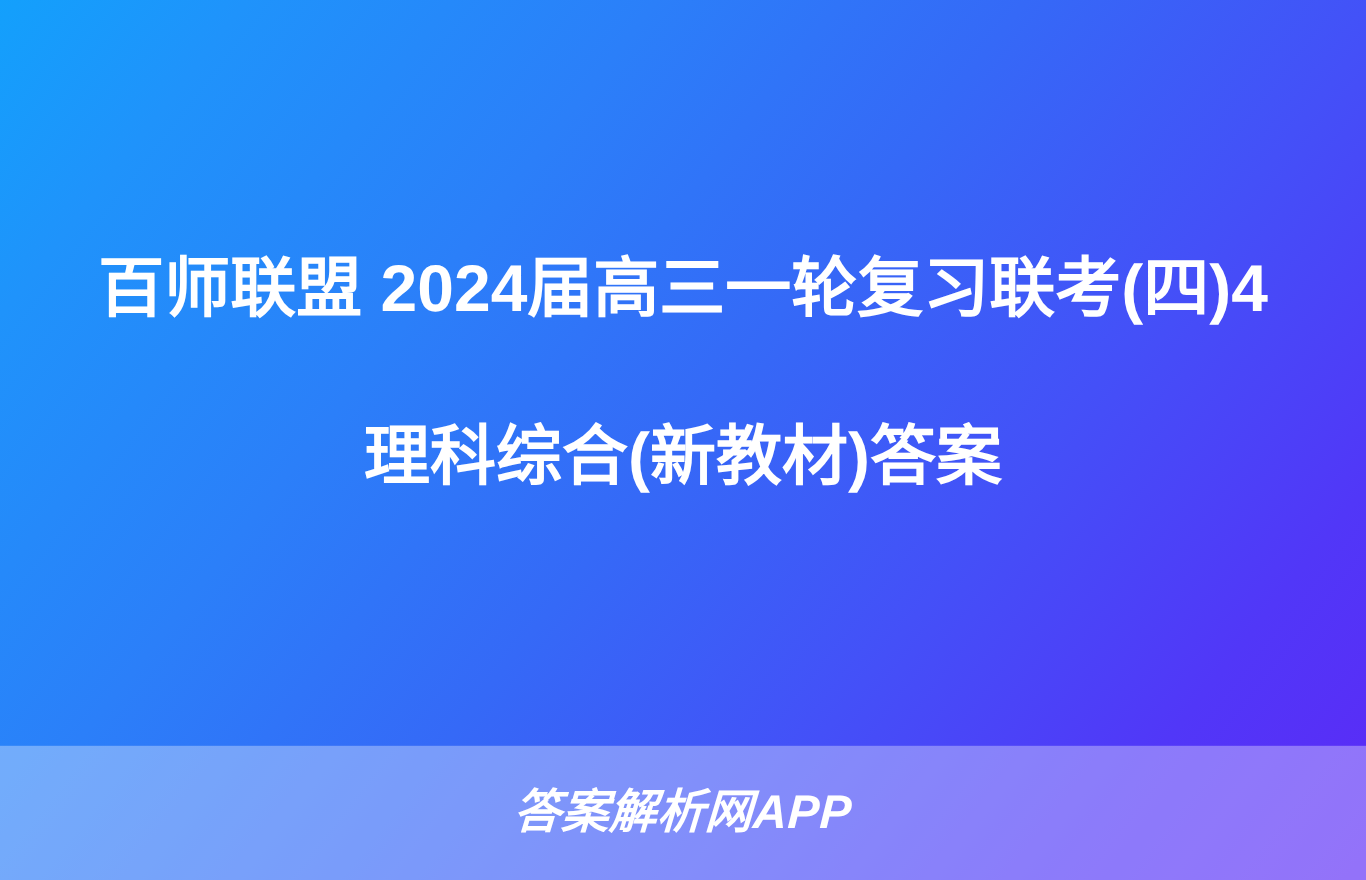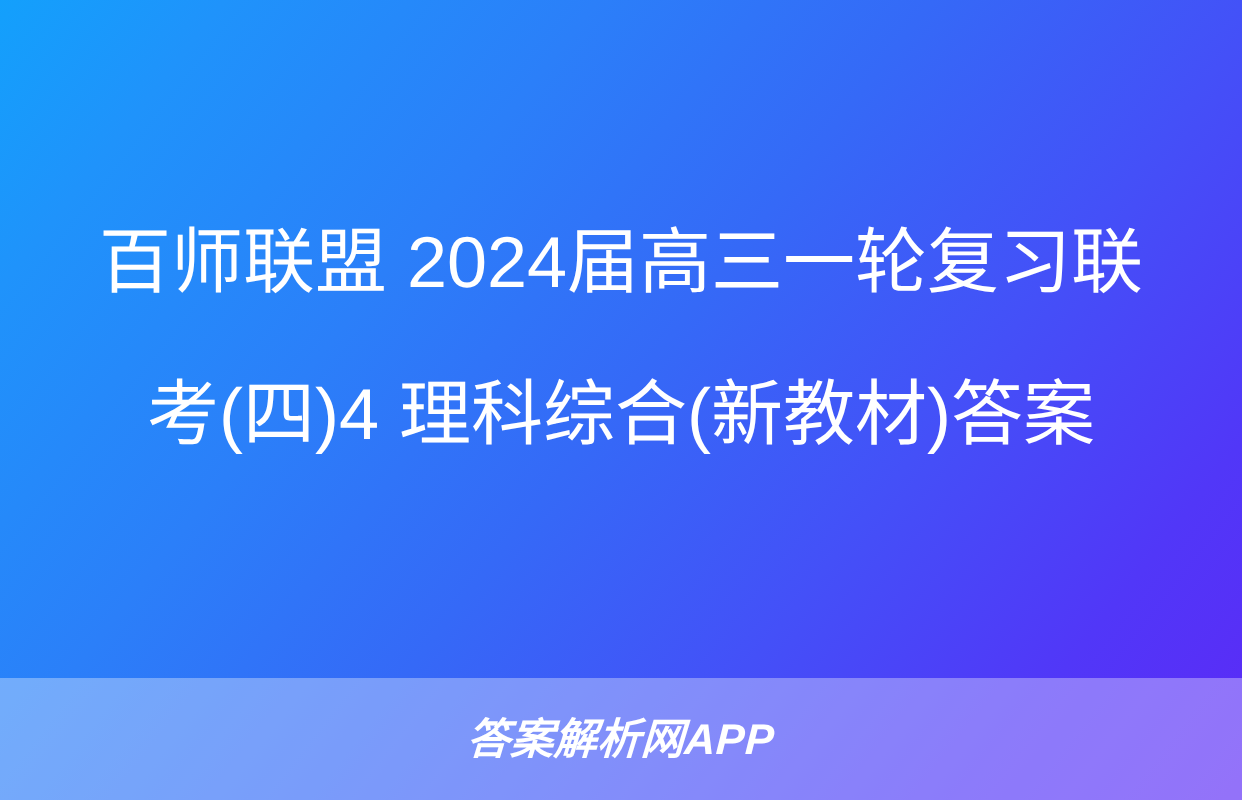--- a/index.html
+++ b/index.html
@@ -44,22 +44,22 @@
     box-sizing: border-box;
     padding: 0 70px;
   }
 
   .headline {
     width: 1082px;
     margin: 0;
     text-align: center;
     color: #ffffff;
     font-family: "Liberation Sans", "DejaVu Sans", sans-serif;
-    font-size: 72px;
-    font-weight: 400;
+    font-size: 60px;
+    font-weight: 700;
     line-height: 152px;
     letter-spacing: 0px;
     word-break: break-all;
     text-rendering: geometricPrecision;
     -webkit-font-smoothing: antialiased;
   }
 
   
   .footer-band {
     position: absolute;

